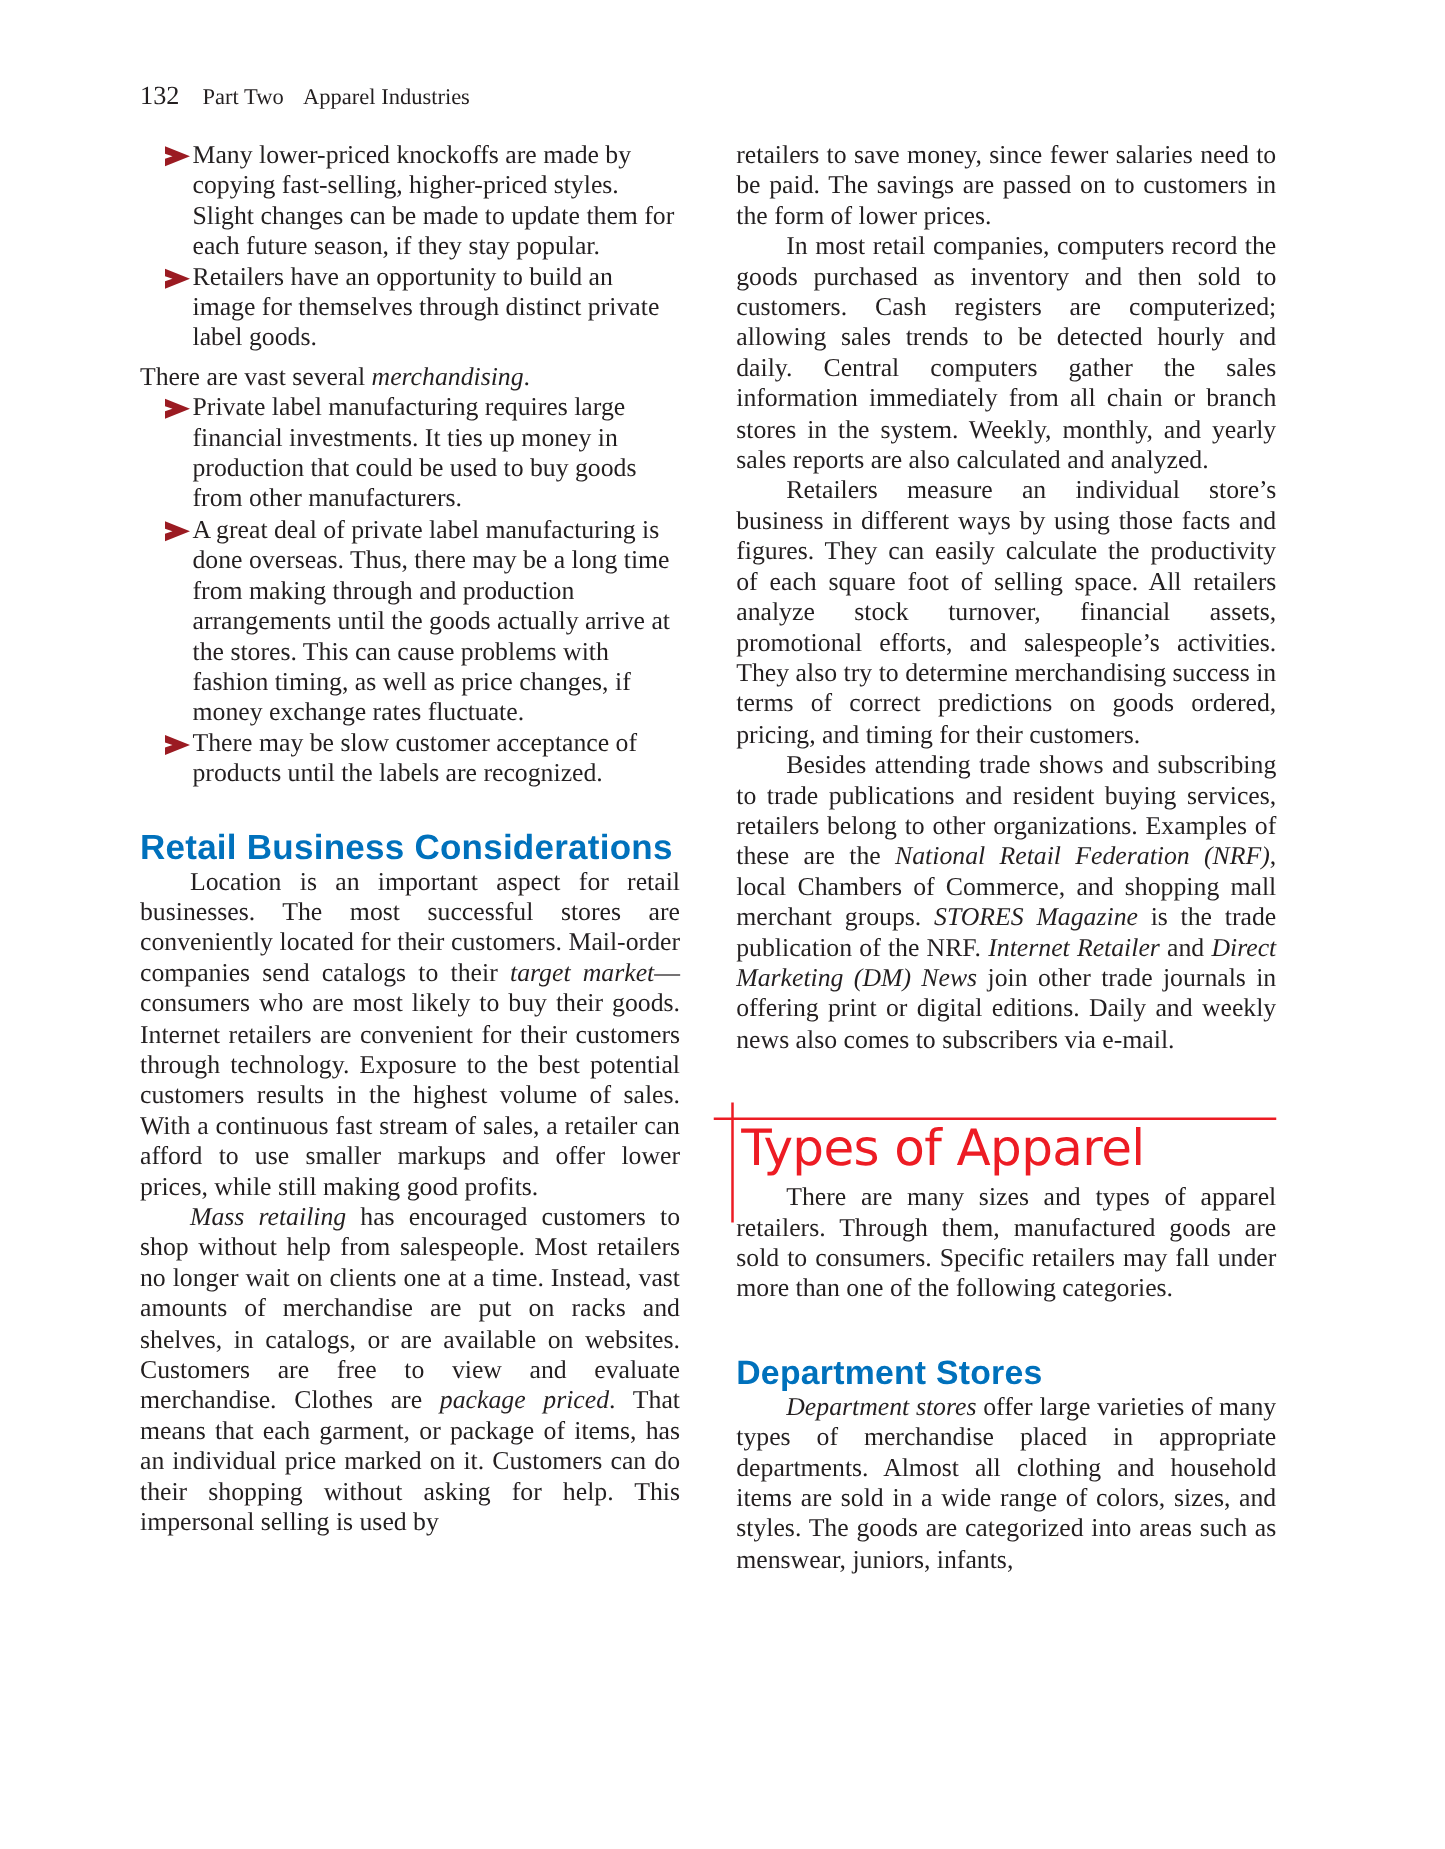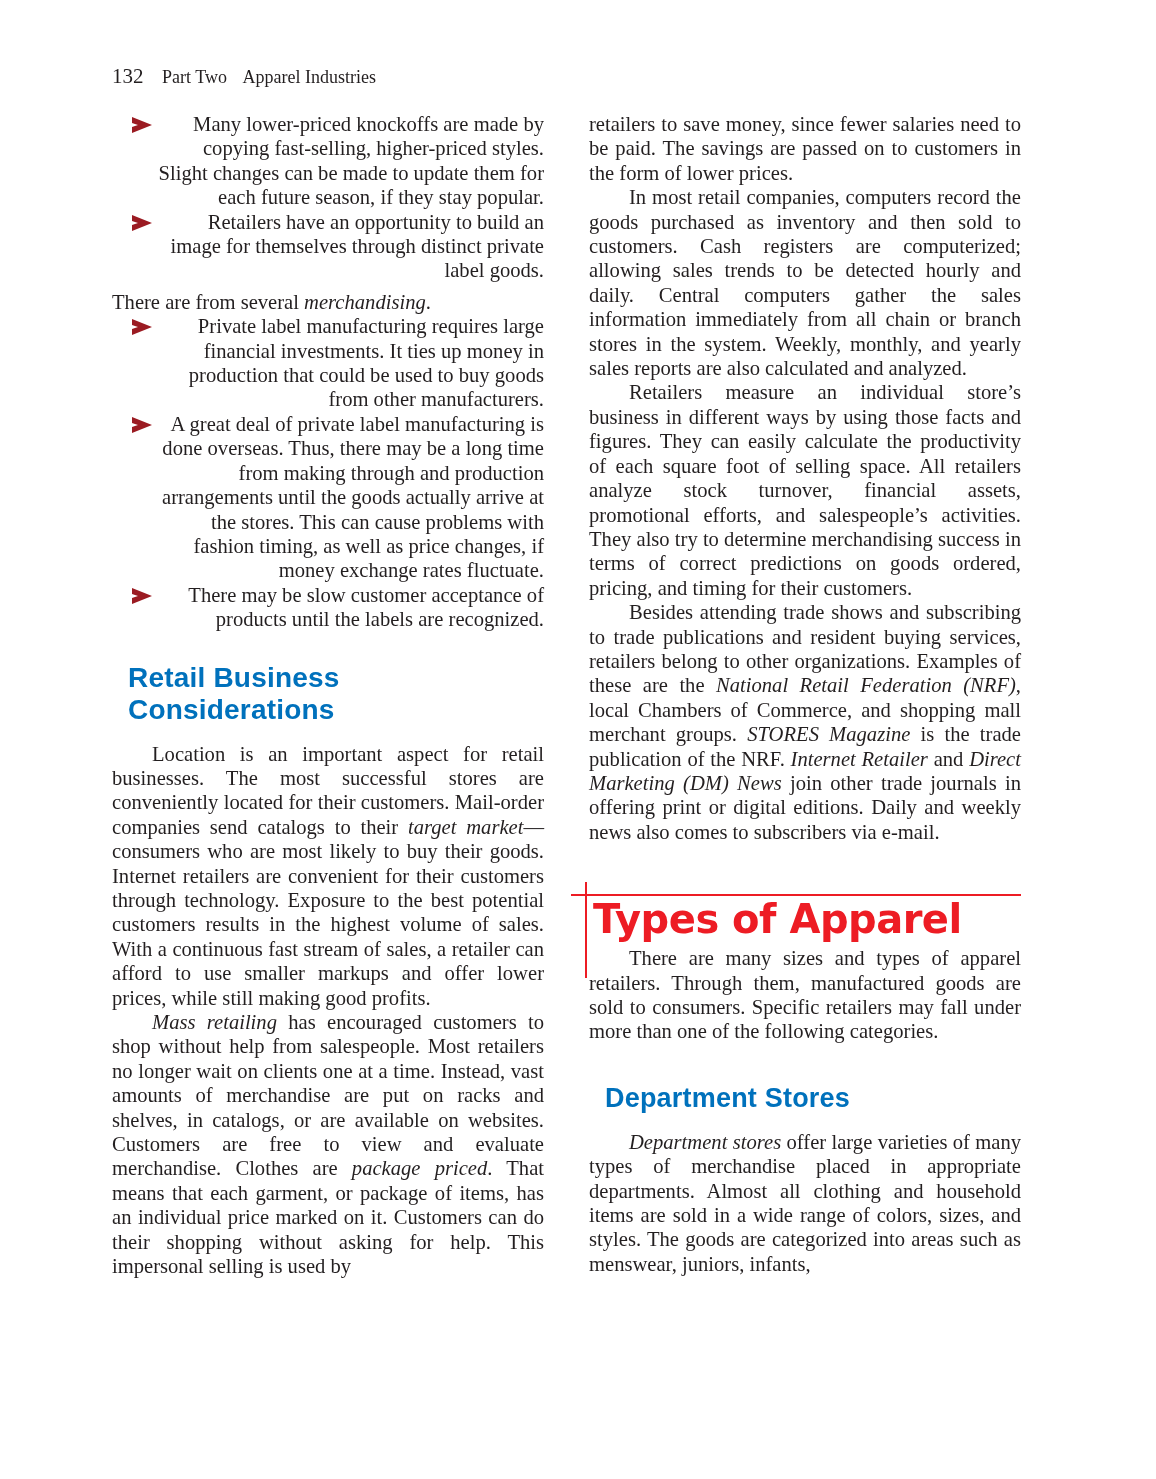--- a/index.html
+++ b/index.html
@@ -8,52 +8,52 @@
   .page { position:absolute; left:0; top:0; width:916px; height:1479px; }
   .running-head { position:absolute; left:112px; top:64px; font-family:"Liberation Serif",serif; font-size:18px; color:#231f20; white-space:nowrap; }
   .running-head .pnum { font-size:21px; margin-right:14px; }
   .running-head .part { margin-right:12px; }
   .col { position:absolute; top:112px; width:432px; font-family:"Liberation Serif",serif; font-size:20.6px; line-height:24.4px; }
   .col.left { left:112px; }
   .col.right { left:589px; }
   p { margin:0; text-align:justify; }
   p.indent { text-indent:40px; }
   .bullets { margin:0; padding:0; list-style:none; }
-  .bullets li { position:relative; padding-left:42px; text-align:right; }
+  .bullets li { position:relative; padding-left:42px; text-align:left; }
   .bullets li .arrow { position:absolute; left:20px; top:5px; width:0; height:0;
         border-top:8px solid transparent; border-bottom:8px solid transparent; border-left:20px solid #9b1b22; }
   .bullets li .arrow::after { content:""; position:absolute; left:-20px; top:-2px; width:0; height:0;
         border-top:2px solid transparent; border-bottom:2px solid transparent; border-left:6px solid #ffffff; }
   .plain { text-align:left; }
   em { font-style:italic; }
-  h2.blue { font-family:"Liberation Sans","DejaVu Sans",sans-serif; font-weight:bold; color:#0071bc; font-size:28px; line-height:32px; margin:16px; letter-spacing:0.2px; }
+  h2.blue { font-family:"Liberation Sans","DejaVu Sans",sans-serif; font-weight:bold; color:#0071bc; font-size:28px; line-height:32px; margin:0; letter-spacing:0.2px; }
   h2.blue.left-h { margin-top:30px; }
   h2.blue.right-h { margin-top:38px; font-size:27px; }
   .red-head-wrap { position:relative; margin-top:38px; padding-left:4px; }
   .red-rule-h { position:absolute; left:-18px; top:12px; width:450px; height:2px; background:#ed1c24; }
   .red-rule-v { position:absolute; left:-4px; top:0px; width:2px; height:96px; background:#ed1c24; }
-  h1.red { font-family:"DejaVu Sans","Liberation Sans",sans-serif; font-weight:bold; color:#ed1c24; font-size:40px; line-height:42px; margin:0; padding-top:16px; letter-spacing:-0.5px; }
+  h1.red { font-family:"DejaVu Sans","Liberation Sans",sans-serif; font-weight:normal; color:#ed1c24; font-size:40px; line-height:42px; margin:0; padding-top:16px; letter-spacing:-0.5px; }
 </style>
 </head>
 <body>
 
 <div class="page">
 
   <div class="running-head">
     <span class="pnum">132</span>
     <span class="part">Part Two</span>
     <span>Apparel Industries</span>
   </div>
 
   <div class="col left">
     <ul class="bullets">
       <li><span class="arrow"></span><span>Many lower-priced knockoffs are made by copying fast-selling, higher-priced styles. Slight changes can be made to update them for each future season, if they stay popular.</span></li>
       <li><span class="arrow"></span><span>Retailers have an opportunity to build an image for themselves through distinct private label goods.</span></li>
     </ul>
-    <p class="plain" style="margin-top:7px;"><span>There are from several </span><em>merchandising</em><span>.</span></p>
+    <p class="plain" style="margin-top:7px;"><span>There are vast several </span><em>merchandising</em><span>.</span></p>
     <ul class="bullets">
       <li><span class="arrow"></span><span>Private label manufacturing requires large financial investments. It ties up money in production that could be used to buy goods from other manufacturers.</span></li>
       <li><span class="arrow"></span><span>A great deal of private label manufacturing is done overseas. Thus, there may be a long time from making through and production arrangements until the goods actually arrive at the stores. This can cause problems with fashion timing, as well as price changes, if money exchange rates fluctuate.</span></li>
       <li><span class="arrow"></span><span>There may be slow customer acceptance of products until the labels are recognized.</span></li>
     </ul>
 
     <h2 class="blue left-h">Retail Business Considerations</h2>
     <p class="indent"><span>Location is an important aspect for retail businesses. The most successful stores are conveniently located for their customers. Mail-order companies send catalogs to their </span><em>target market</em><span>—consumers who are most likely to buy their goods. Internet retailers are convenient for their customers through technology. Exposure to the best potential customers results in the highest volume of sales. With a continuous fast stream of sales, a retailer can afford to use smaller markups and offer lower prices, while still making good profits.</span></p>
     <p class="indent"><em>Mass retailing</em><span> has encouraged customers to shop without help from salespeople. Most retailers no longer wait on clients one at a time. Instead, vast amounts of merchandise are put on racks and shelves, in catalogs, or are available on websites. Customers are free to view and evaluate merchandise. Clothes are </span><em>package priced</em><span>. That means that each garment, or package of items, has an individual price marked on it. Customers can do their shopping without asking for help. This impersonal selling is used by</span></p>
   </div>

